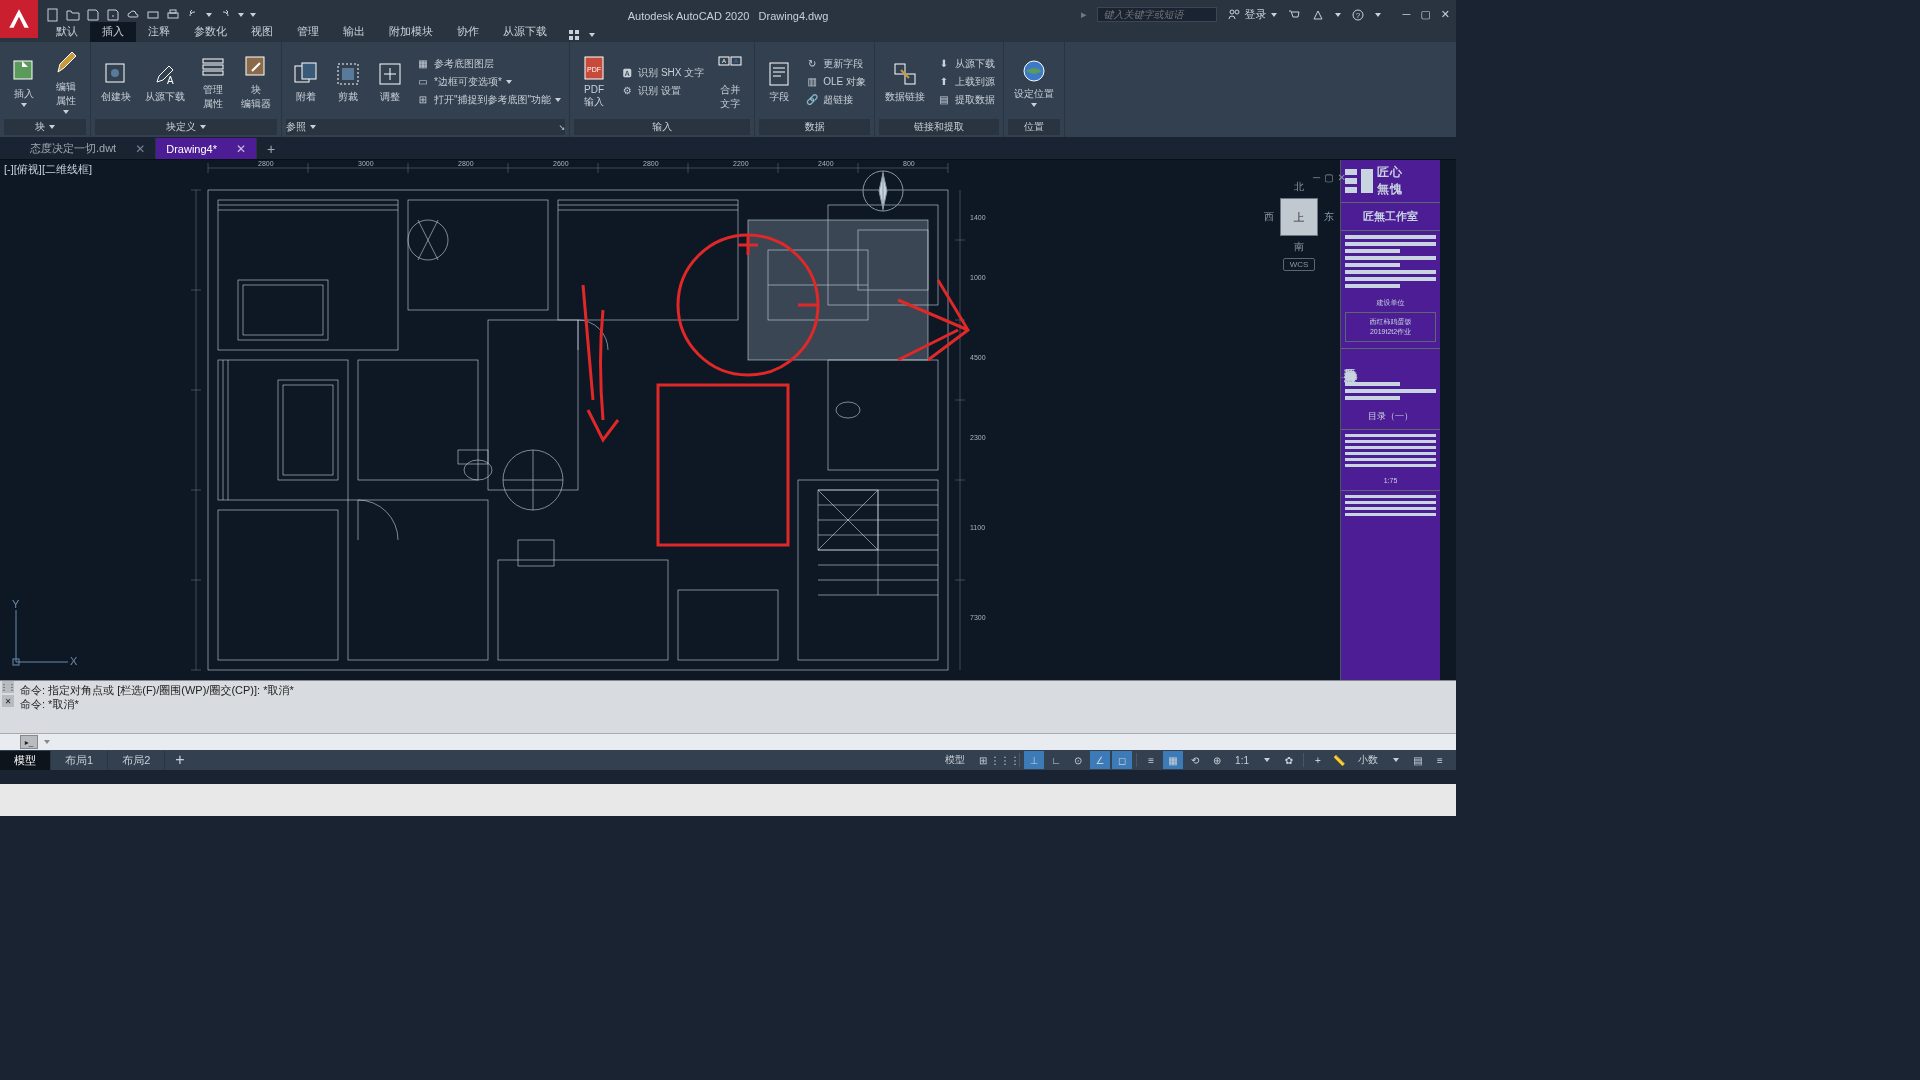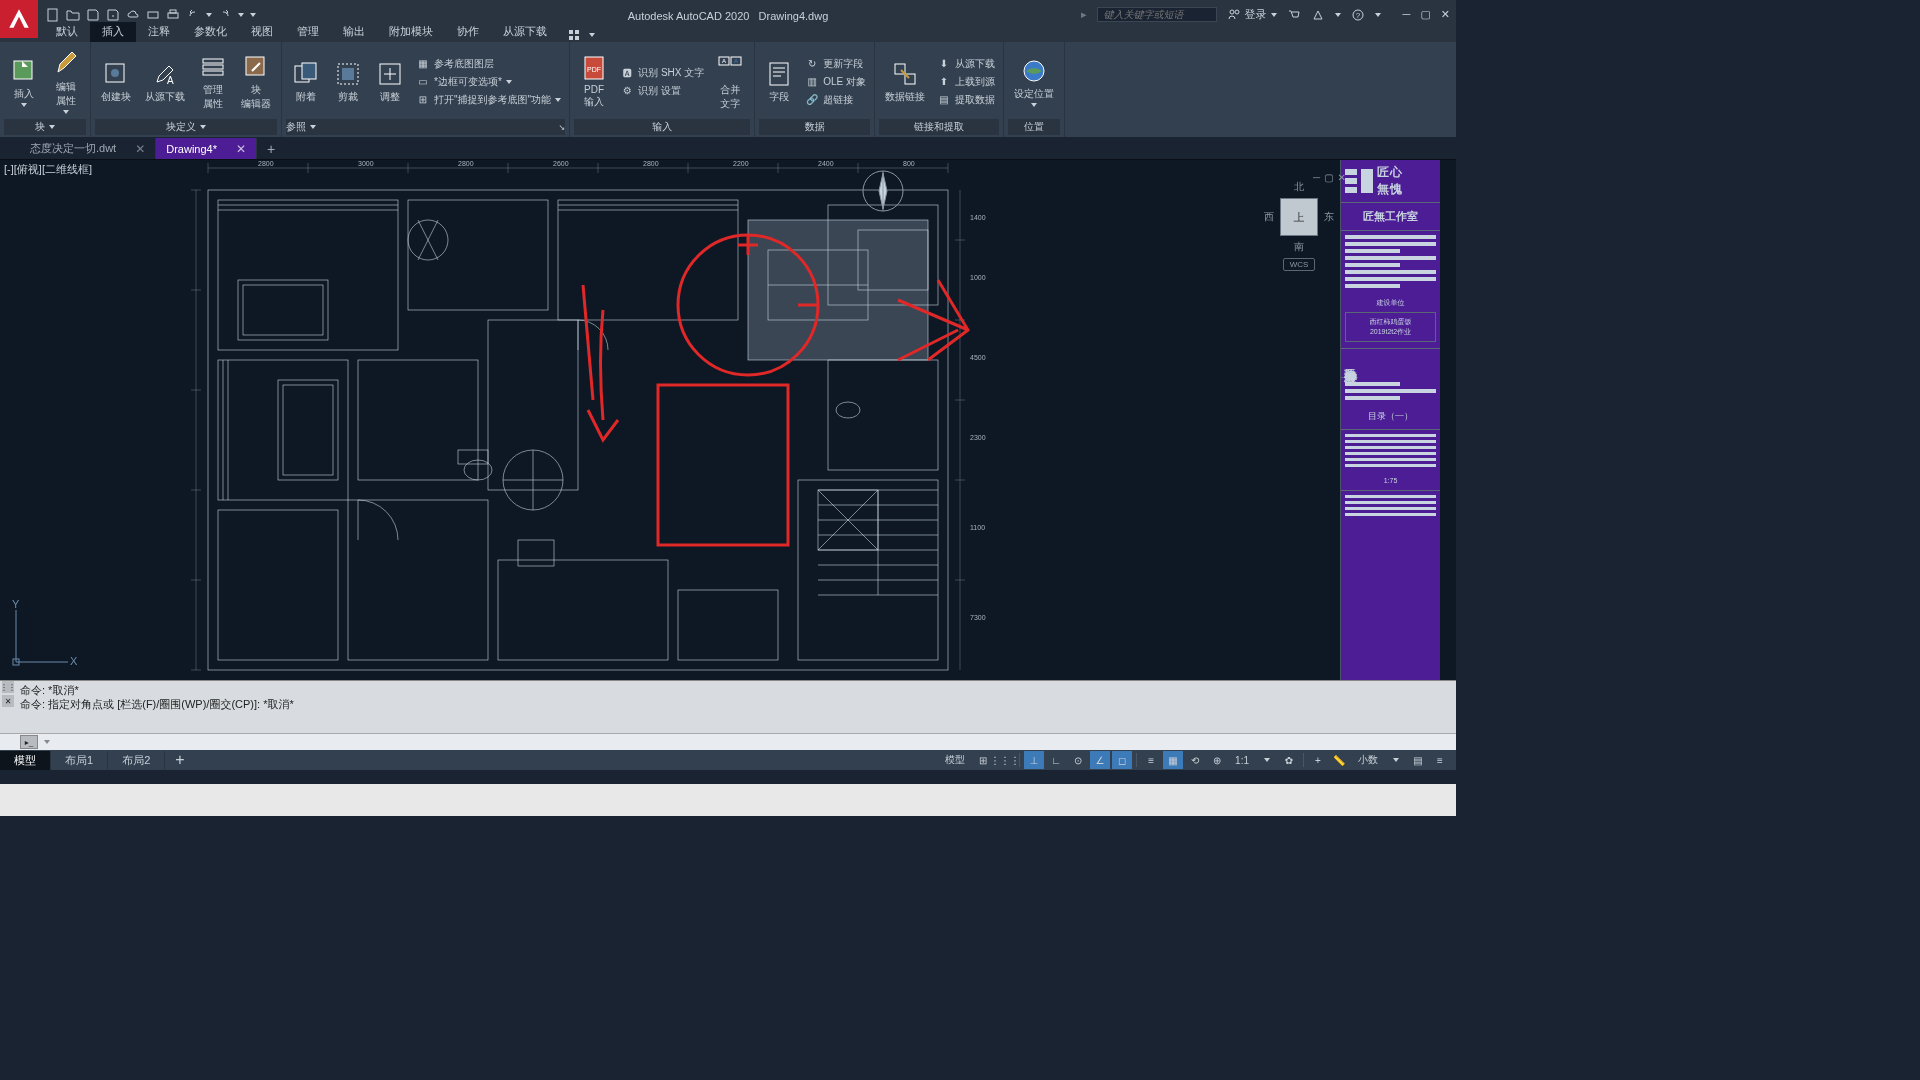--- a/index.html
+++ b/index.html
@@ -704,22 +704,22 @@
     <rect x="5" y="59" width="6" height="6" fill="none" stroke="#6a8aaa"></rect>
   </svg>
 </div>
 
 <div class="command-window" style="position:relative">
   <div class="cmd-close">
     <div class="cmd-close-btn">⋮⋮</div>
     <div class="cmd-close-btn">✕</div>
   </div>
   <div class="cmd-history" style="padding-left:20px">
+    <div>命令: 指定对角点或 [栏选(F)/圈围(WP)/圈交(CP)]: *取消*</div>
     <div>命令: *取消*</div>
-    <div>命令: 指定对角点或 [栏选(F)/圈围(WP)/圈交(CP)]: *取消*</div>
   </div>
   <div class="cmd-input-row" style="padding-left:20px">
     <div class="cmd-prompt-icon">▸_</div>
     <span class="chevron-tiny"></span>
   </div>
 </div>
 
 <div style="display:flex;height:20px">
   <div class="layout-tabs" style="flex:0 0 auto">
     <div id="layout-tabs-container" style="display:flex">

